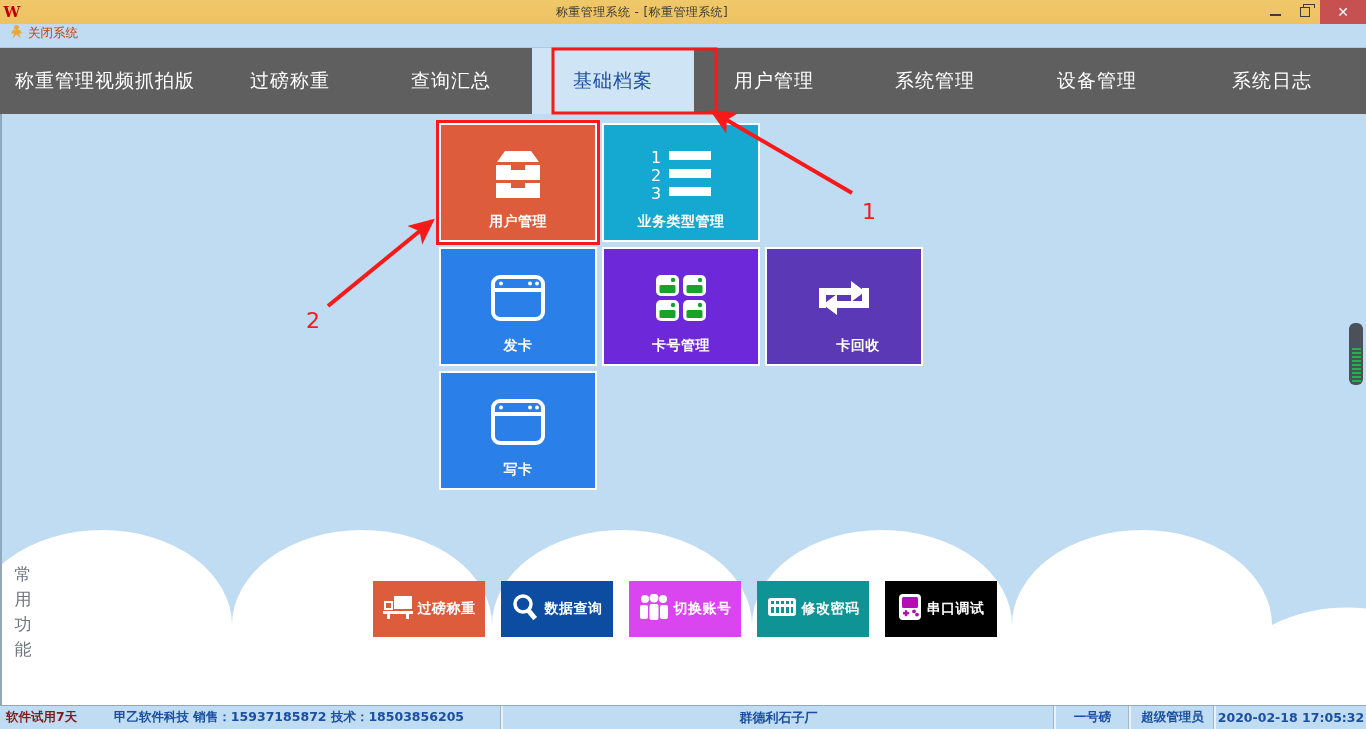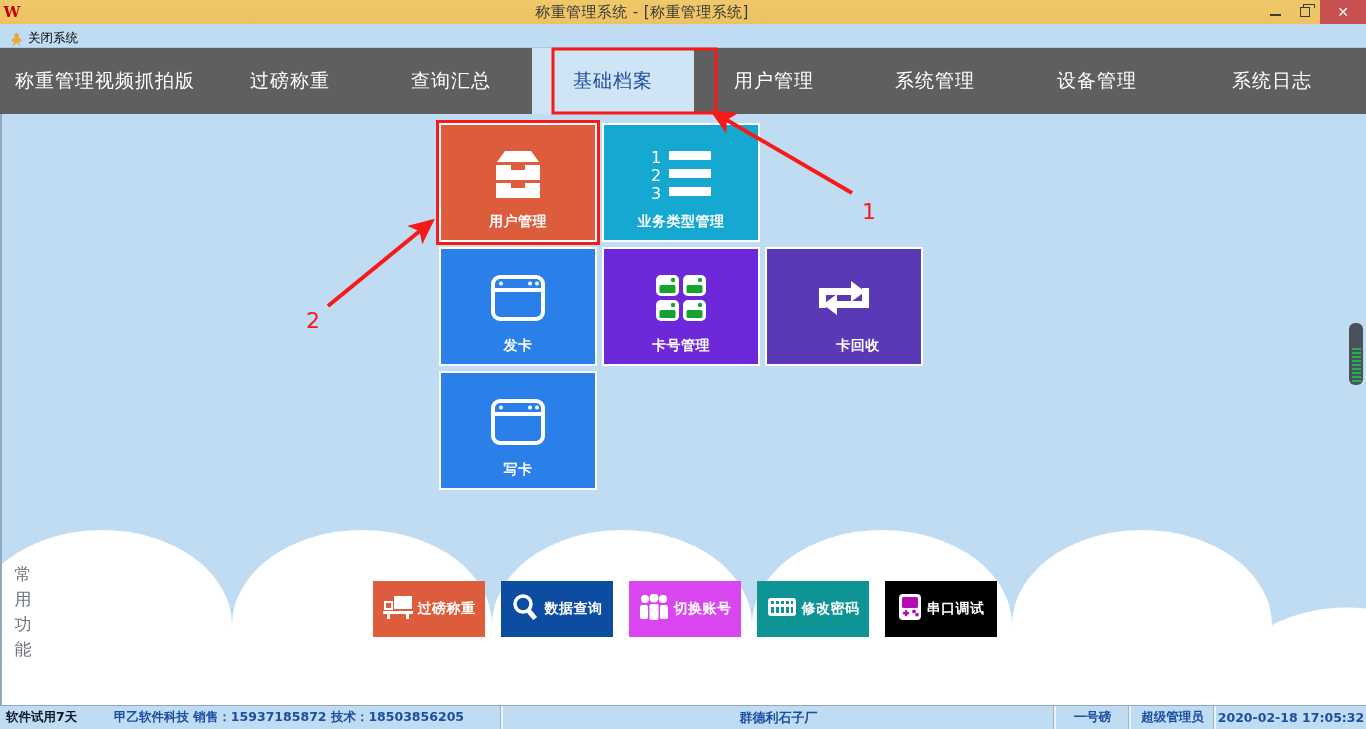--- a/index.html
+++ b/index.html
@@ -19,21 +19,21 @@
     background: linear-gradient(to bottom, #efc869 0%, #eec262 100%);
     display: flex; align-items: center;
   }
   .tb-logo {
     width: 24px; height: 24px; display: flex; align-items: center;
     justify-content: center; color: #c00000; font-weight: bold;
     font-size: 15px; font-family: "DejaVu Serif", serif;
     text-shadow: 0 -1px 0 #f5d98a;
   }
   .tb-title {
-    flex: 1; text-align: center; font-size: 15px; color: #3b3b3b;
+    flex: 1; text-align: center; font-size: 12px; color: #3b3b3b;
     letter-spacing: .4px;
   }
   .tb-btns { display: flex; height: 24px; }
   .tb-btn {
     width: 30px; height: 24px; display: flex; align-items: center;
     justify-content: center; color: #3b3b3b; font-size: 12px;
   }
   .tb-btn.min span { display:block; width:11px; height:2px; background:#3b3b3b; margin-top:6px;}
   .tb-btn.max span {
     display:block; width:10px; height:10px; border:1.6px solid #3b3b3b;
@@ -47,22 +47,22 @@
     width: 46px; background:#c75050; color:#fff; font-size:14px;
   }
 
   
   .menustrip {
     position: absolute; left: 0; top: 24px; width: 1366px; height: 24px;
     background: #bfdcf2; display: flex; align-items: center;
     border-bottom: 1px solid #a9c8e2;
   }
   .menu-item {
-    display: flex; align-items: flex-end; gap: 5px;
-    font-size: 12.5px; color: #000000; padding: 0 8px 0 10px; height: 22px;
+    display: flex; align-items: flex-start; gap: 5px;
+    font-size: 12.5px; color: #c2410c; padding: 0 8px 0 10px; height: 22px;
   }
   .person-icon { width: 13px; height: 14px; position: relative; display:inline-block;}
   .person-icon::before{
     content:""; position:absolute; left:4px; top:0; width:5px; height:5px;
     border-radius:50%; background:#e8a93a;
   }
   .person-icon::after{
     content:""; position:absolute; left:1px; top:5px; width:11px; height:9px;
     background:#e8a93a;
     clip-path: polygon(20% 0, 80% 0, 100% 45%, 72% 45%, 88% 100%, 50% 55%, 14% 100%, 28% 45%, 0 45%);
@@ -157,21 +157,21 @@
     background: #bfdcf2; display: flex; align-items: stretch;
     border-top: 1px solid #8fa8bd;
     font-size: 12.5px;
   }
   .st {
     display: flex; align-items: center; padding: 0 6px;
     border-right: 2px solid #e9f2fa;
     box-shadow: inset -1px 0 0 #9db6cc;
     color: #1c4fa1; font-weight: bold; white-space: nowrap;
   }
-  .st.trial { color: #0f172a; width: 108px; justify-content: flex-start; box-shadow:none; border-right:none;}
+  .st.trial { color: #7f1d1d; width: 108px; justify-content: flex-start; box-shadow:none; border-right:none;}
   .st.vendor { width: 395px; }
   .st.plant { flex: 1; justify-content: center; font-size: 13px; }
   .st.scale { width: 75px; justify-content: center; }
   .st.user { width: 85px; justify-content: center; }
   .st.time { width: 150px; justify-content: center; box-shadow:none; border-right:none;}
 
   
   .anno { position: absolute; left: 0; top: 0; width: 1366px; height: 729px;
           pointer-events: none; }
   .anno-num {

